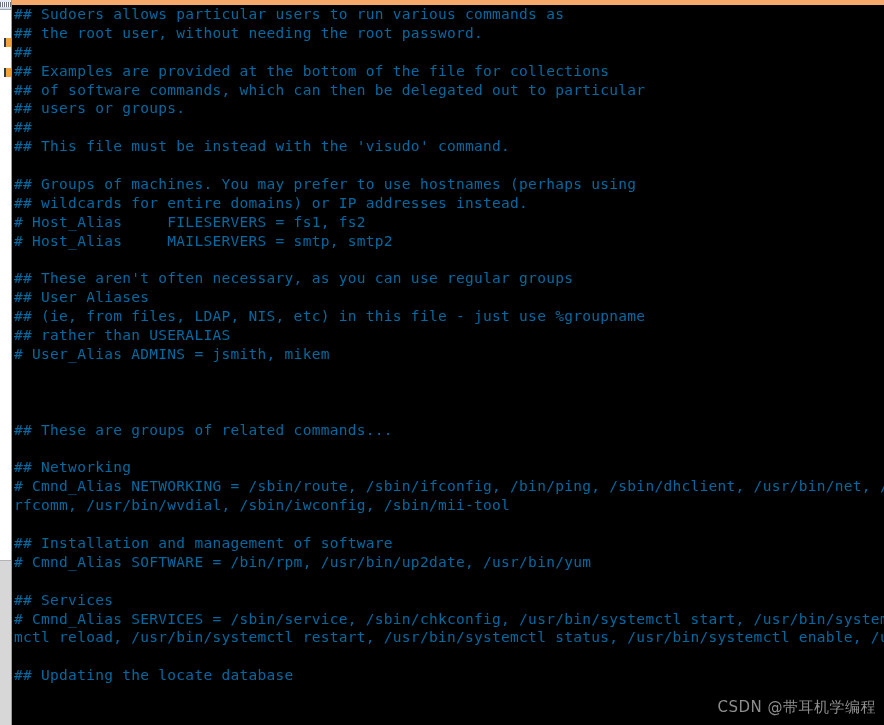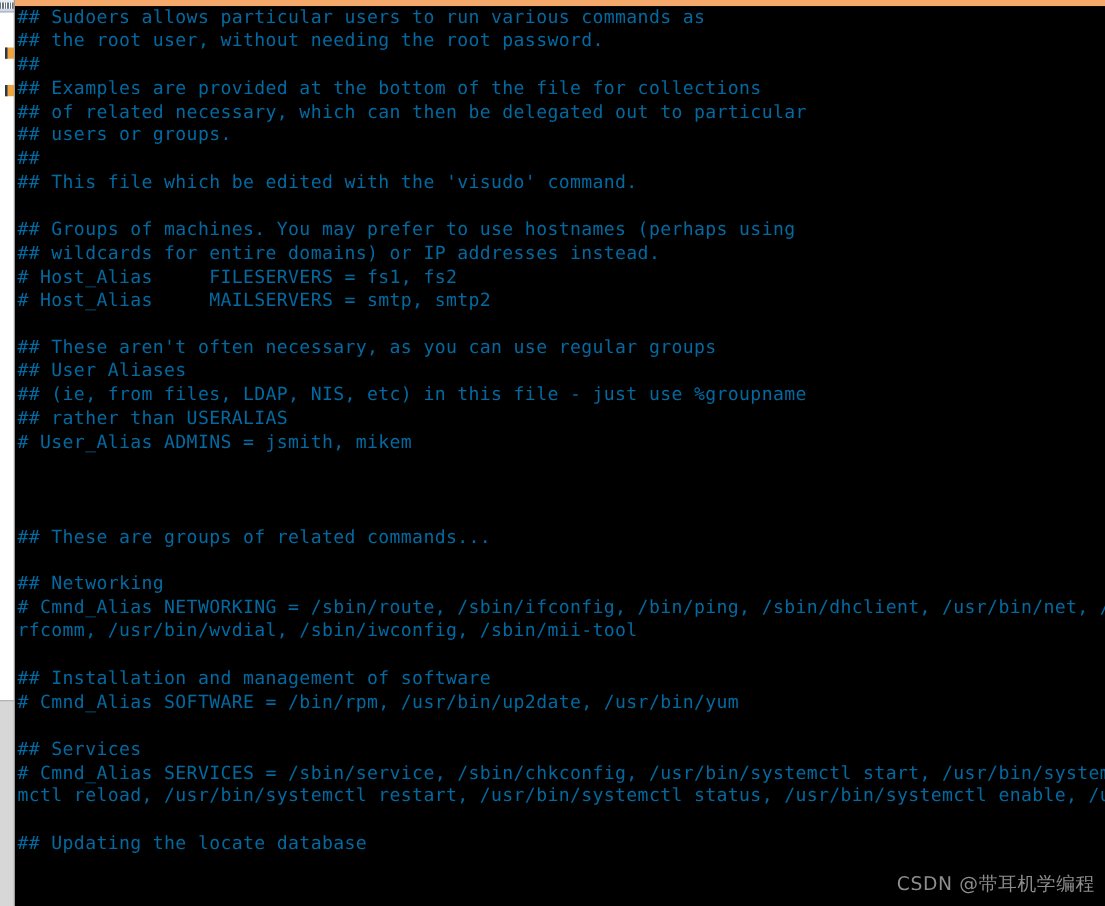--- a/index.html
+++ b/index.html
@@ -140,24 +140,24 @@
     <div class="bgw-edge"></div>
   </div>
 
   <div id="terminal">
     <div id="titlebar"></div>
     <div id="term-body">
         <div class="term-line">## Sudoers allows particular users to run various commands as</div>
         <div class="term-line">## the root user, without needing the root password.</div>
         <div class="term-line">##</div>
         <div class="term-line">## Examples are provided at the bottom of the file for collections</div>
-        <div class="term-line">## of related necessary, which can then be delegated out to particular</div>
+        <div class="term-line">## of software commands, which can then be delegated out to particular</div>
         <div class="term-line">## users or groups.</div>
         <div class="term-line">##</div>
-        <div class="term-line">## This file which be edited with the 'visudo' command.</div>
+        <div class="term-line">## This file must be instead with the 'visudo' command.</div>
         <div class="term-line blank"> </div>
         <div class="term-line">## Groups of machines. You may prefer to use hostnames (perhaps using</div>
         <div class="term-line">## wildcards for entire domains) or IP addresses instead.</div>
         <div class="term-line"># Host_Alias     FILESERVERS = fs1, fs2</div>
         <div class="term-line"># Host_Alias     MAILSERVERS = smtp, smtp2</div>
         <div class="term-line blank"> </div>
         <div class="term-line">## These aren't often necessary, as you can use regular groups</div>
         <div class="term-line">## User Aliases</div>
         <div class="term-line">## (ie, from files, LDAP, NIS, etc) in this file - just use %groupname</div>
         <div class="term-line">## rather than USERALIAS</div>

